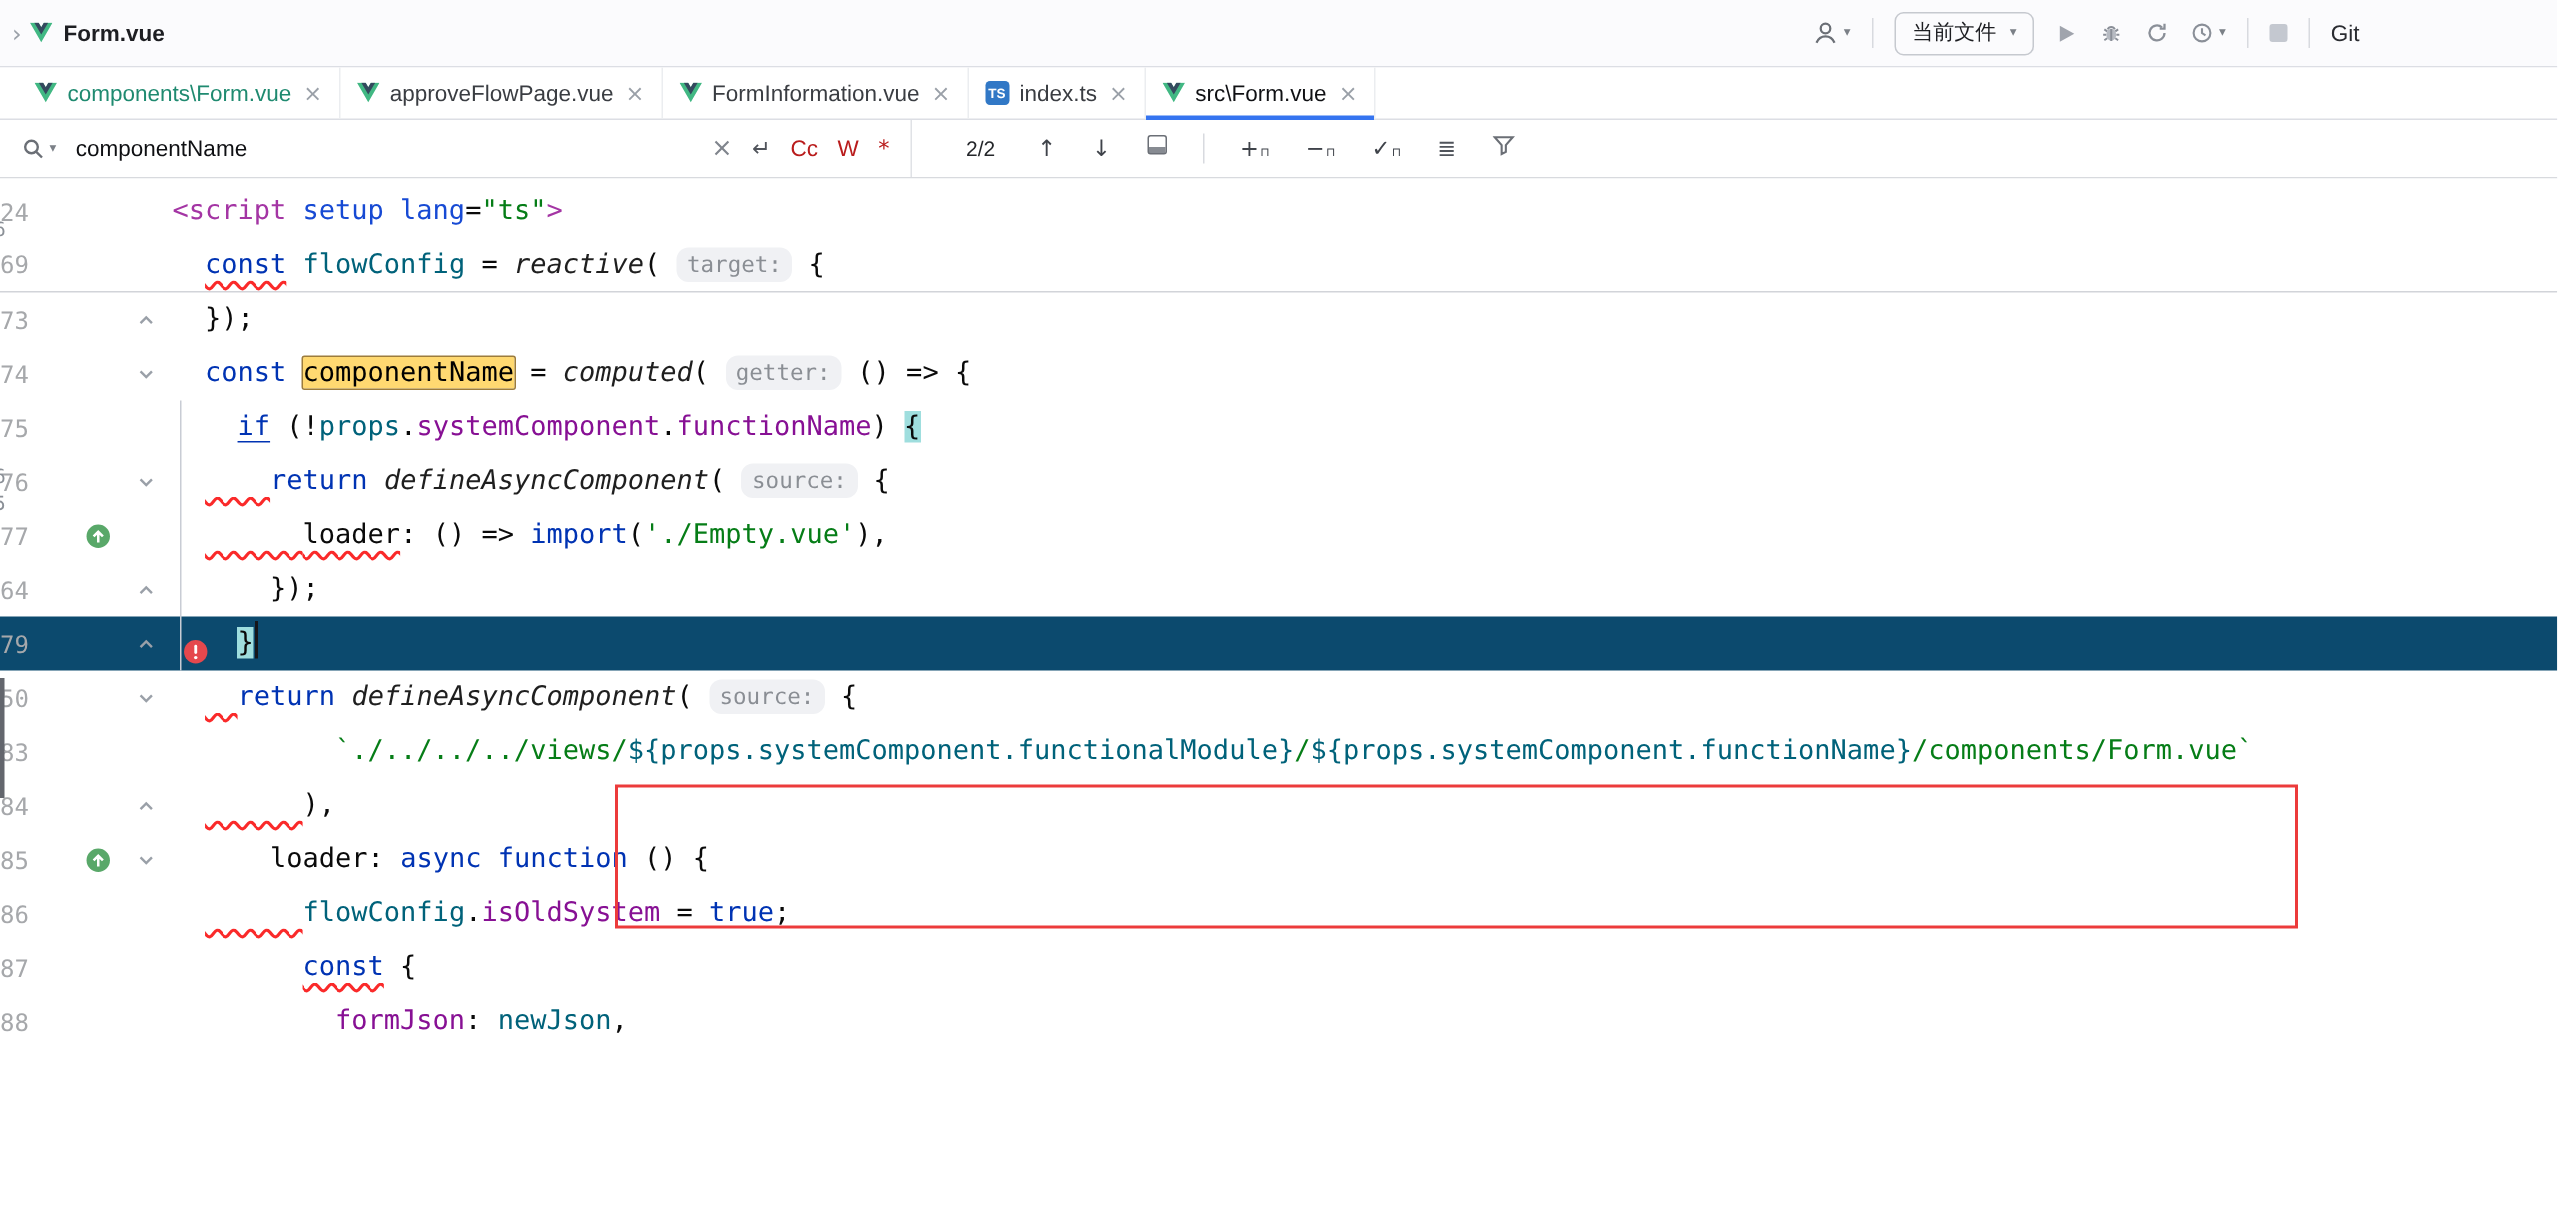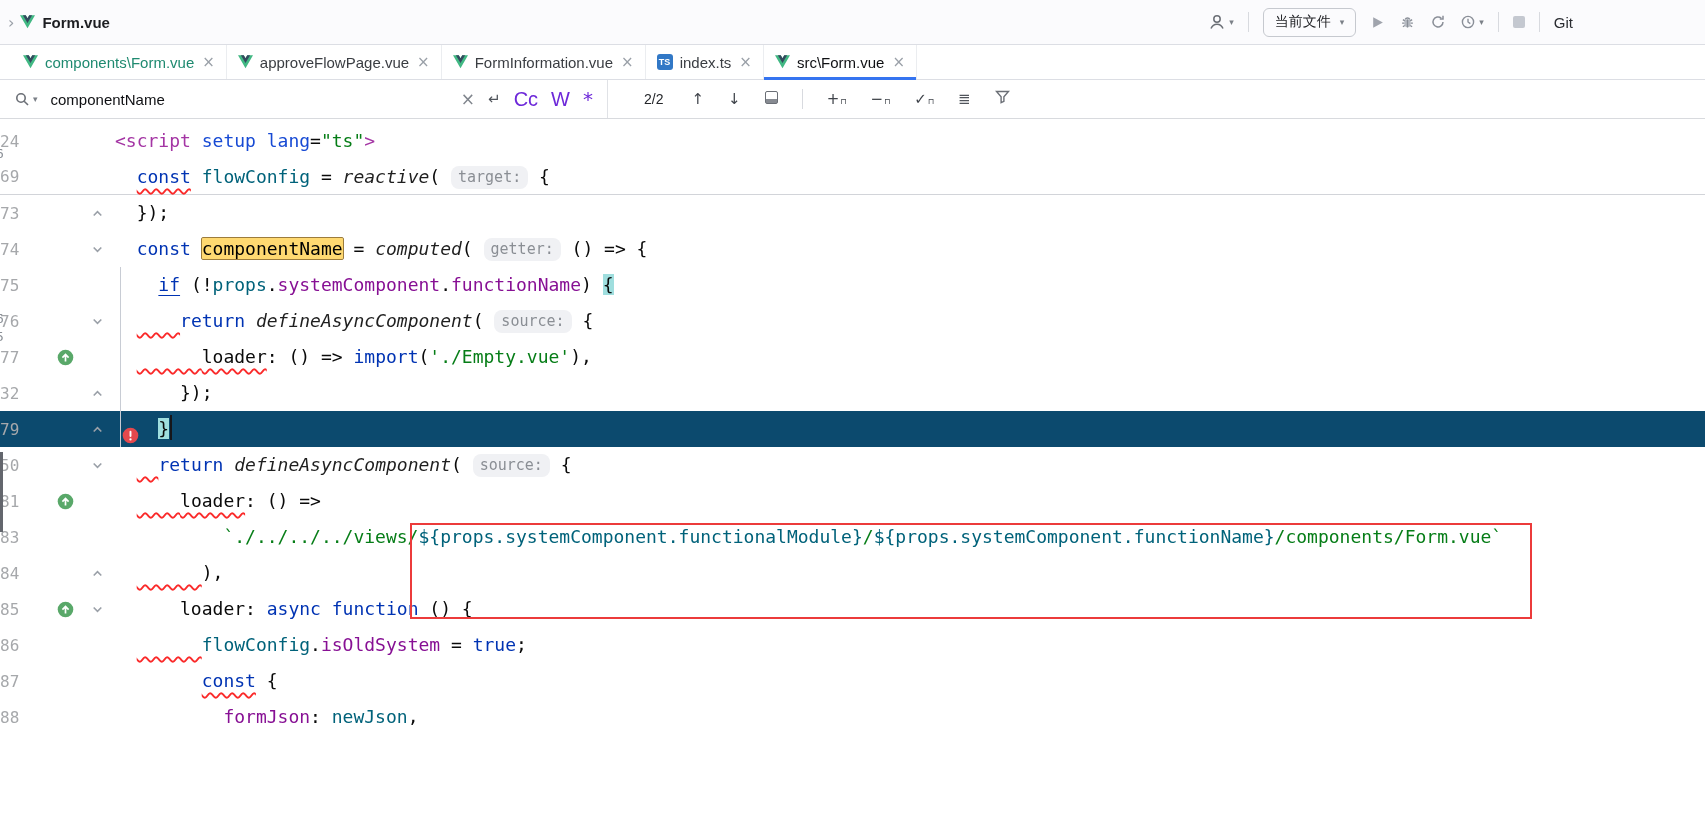--- a/index.html
+++ b/index.html
@@ -37,21 +37,21 @@
     font-weight:700;display:flex;align-items:center;justify-content:center;}
 
   
   .findbar{position:absolute;top:80px;left:0;right:0;height:39px;background:#fff;
     border-bottom:1px solid #d8dade;display:flex;align-items:center;}
   .fb-field{display:flex;align-items:center;width:608px;height:100%;padding:0 14px;gap:13px;
     border-right:1px solid #e0e2e6;}
   .fb-query{flex:1;font-size:15px;color:#0f1013;}
   .fb-x{color:#80858d;font-size:17px;cursor:pointer;}
   .fb-ic{color:#50545b;font-size:15px;cursor:pointer;}
-  .fb-tg{color:#6d28d9;font-size:20px;cursor:pointer;}
+  .fb-tg{color:#b91c1c;font-size:15px;cursor:pointer;}
   .fb-count{font-size:14px;color:#24262a;margin:0 28px 0 36px;}
   .fb-group{display:flex;align-items:center;gap:24px;}
   .fb-arrow{color:#3f434a;font-size:15px;cursor:pointer;}
   .sq-ic{width:13px;height:13px;border:1.5px solid #6b6f76;border-radius:2px;display:inline-block;
     background:linear-gradient(to top,#878b92 4px,transparent 4px);}
   .occ{display:inline-flex;align-items:flex-end;color:#3f434a;font-size:15px;cursor:pointer;}
   .occ b{font-weight:400;}
   .occ i{font-style:normal;font-size:8px;margin-left:1px;transform:translateY(-2px);}
 
   
@@ -323,21 +323,21 @@
                   <path d="M8.5 12.6V6.2M5.4 8.6 8.5 5.5l3.1 3.1" fill="none" stroke="#fff" stroke-width="1.7"></path>
                 </svg>
               </span>
             </span>
             <span class="gc2"></span>
           </div>
           <div class="code"><span class="p">  </span><span class="p wavy">      </span><span class="p wavy">loader</span><span class="p">: () =&gt; </span><span class="kw">import</span><span class="p">(</span><span class="str">'./Empty.vue'</span><span class="p">),</span></div>
         </div>
         <div class="ed-row">
           <div class="gutter">
-            <span class="lnum">32</span>
+            <span class="lnum">64</span>
             <span class="gc1"></span>
             <span class="gc2">
               <span style="display: flex;">
                 <svg width="13" height="13" viewBox="0 0 12 12">
                   <path d="M2.5 7.8 6 4.3 9.5 7.8" fill="none" stroke="#9aa0a8" stroke-width="1.5"></path>
                 </svg>
               </span>
             </span>
           </div>
           <div class="code"><span class="p">      });</span></div>
@@ -366,35 +366,20 @@
             <span class="gc1"></span>
             <span class="gc2">
               <span style="display: flex;">
                 <svg width="13" height="13" viewBox="0 0 12 12">
                   <path d="M2.5 4.2 6 7.7 9.5 4.2" fill="none" stroke="#9aa0a8" stroke-width="1.5"></path>
                 </svg>
               </span>
             </span>
           </div>
           <div class="code"><span class="p">  </span><span class="p wavy">  </span><span class="kw">return</span><span class="p"> </span><span class="fn">defineAsyncComponent</span><span class="p">(</span><span class="p"> </span><span class="hint">source:</span><span class="p"> {</span></div>
-        </div>
-        <div class="ed-row">
-          <div class="gutter">
-            <span class="lnum">81</span>
-            <span class="gc1">
-              <span style="display: flex;">
-                <svg width="17" height="17" viewBox="0 0 17 17">
-                  <circle cx="8.5" cy="8.5" r="7.8" fill="#59a869"></circle>
-                  <path d="M8.5 12.6V6.2M5.4 8.6 8.5 5.5l3.1 3.1" fill="none" stroke="#fff" stroke-width="1.7"></path>
-                </svg>
-              </span>
-            </span>
-            <span class="gc2"></span>
-          </div>
-          <div class="code"><span class="p">  </span><span class="p wavy">    </span><span class="p wavy">loader</span><span class="p">: () =&gt;</span></div>
         </div>
         <div class="ed-row">
           <div class="gutter">
             <span class="lnum">83</span>
             <span class="gc1"></span>
             <span class="gc2"></span>
           </div>
           <div class="code"><span class="p">          </span><span class="str">`./../../../views/</span><span class="itp">${props.systemComponent.functionalModule}</span><span class="str">/</span><span class="itp">${props.systemComponent.functionName}</span><span class="str">/components/Form.vue`</span></div>
         </div>
         <div class="ed-row">

